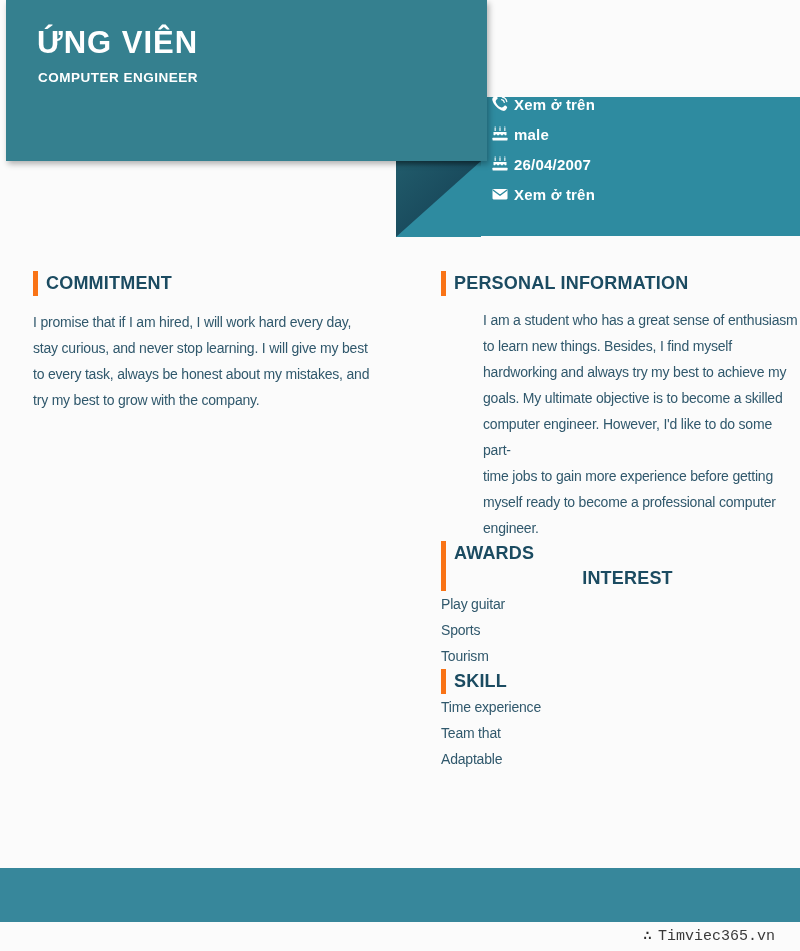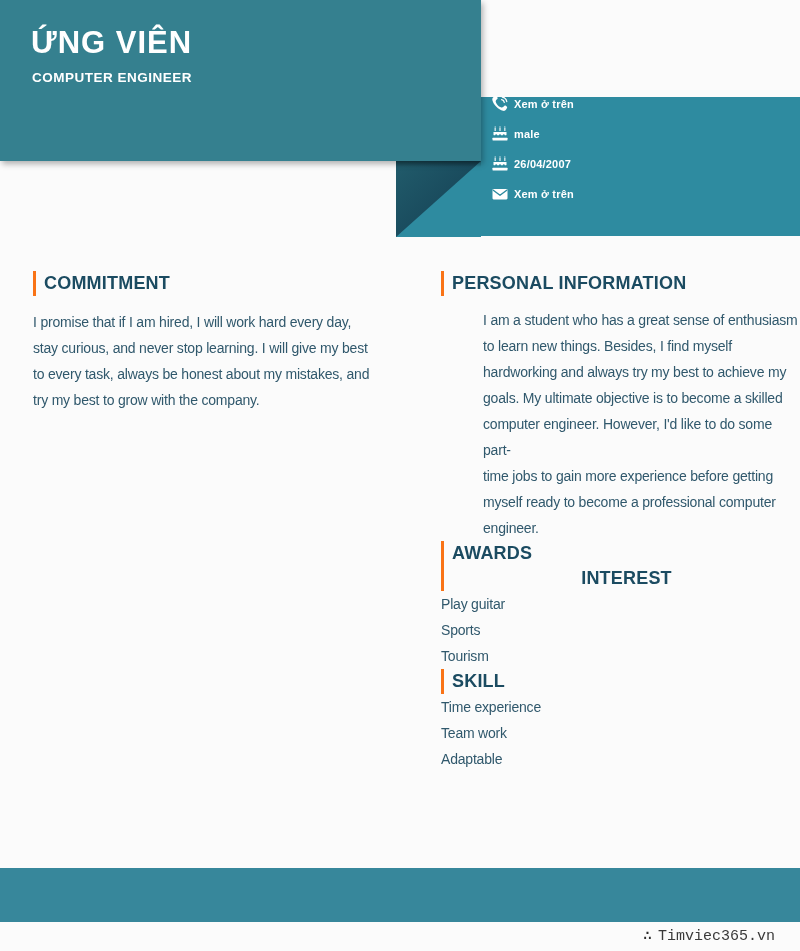--- a/index.html
+++ b/index.html
@@ -3,21 +3,21 @@
 <meta charset="utf-8">
 <style>
   html,body{margin:0;padding:0;}
   body{
     width:800px;height:951px;position:relative;overflow:hidden;
     background:#fbfbfb;
     font-family:"Liberation Sans","DejaVu Sans",sans-serif;
   }
   
   .header-block{
-    position:absolute;left:0;top:0;width:481px;height:161px;
+    position:absolute;left:6px;top:0;width:481px;height:161px;
     background:#35808f;box-shadow:2px 3px 6px rgba(0,0,0,.30);z-index:3;
   }
   .name{
     position:absolute;left:31px;top:26px;color:#ffffff;
     font-size:31px;font-weight:bold;letter-spacing:1px;line-height:34px;white-space:nowrap;
   }
   .role{
     position:absolute;left:32px;top:70px;color:#ffffff;
     font-size:13.5px;font-weight:bold;letter-spacing:.5px;white-space:nowrap;
   }
@@ -40,29 +40,29 @@
     background:linear-gradient(to bottom,rgba(0,0,0,.25),rgba(0,0,0,0));
     z-index:2;
   }
   .contact-list{
     position:absolute;left:492px;top:89px;margin:0;padding:0;list-style:none;z-index:4;
   }
   .contact-row{height:30px;display:flex;align-items:center;}
   .cicon{width:16px;height:16px;margin-right:6px;display:flex;align-items:center;justify-content:center;flex:0 0 16px;}
   .cicon svg{display:block;}
   .clabel{
-    color:#ffffff;font-size:11px;font-weight:bold;letter-spacing:.2px;white-space:nowrap;
+    color:#ffffff;font-size:15px;font-weight:bold;letter-spacing:.2px;white-space:nowrap;
   }
   
   .col{position:absolute;top:271px;}
   .col-left{left:33px;width:392px;}
   .col-right{left:441px;width:360px;}
   h2.section-heading{
     margin:0;font-size:18px;font-weight:bold;color:#1b4b61;letter-spacing:.2px;
-    line-height:25px;height:25px;border-left:3px solid #f97316;padding-left:8px;
+    line-height:25px;height:25px;border-left:5px solid #f97316;padding-left:8px;
     white-space:nowrap;
   }
   .body{
     margin:0;font-size:14px;line-height:26px;color:#30586c;letter-spacing:-.2px;
     white-space:pre-line;
   }
   .col-left .body{margin-top:13px;}
   .mt-para{margin-top:11px;margin-left:42px;}
   .mt-awards{margin-top:19px;}
   .mt-interest{margin-top:16px;text-align:center;}
@@ -177,21 +177,21 @@
   <h2 class="section-heading mt-interest">INTEREST</h2>
   <ul class="plain-list mt-ul-interest">
     <li>Play guitar</li>
     <li>Sports</li>
     <li>Tourism</li>
   </ul>
 
   <h2 class="section-heading mt-skill">SKILL</h2>
   <ul class="plain-list mt-ul-skill">
     <li>Time experience</li>
-    <li>Team work</li>
+    <li>Team that</li>
     <li>Adaptable</li>
   </ul>
 </div>
 
 <div class="footer-band"></div>
 <div class="brand">
   <span class="brand-mark">∴</span><span class="brand-text">Timviec365.vn</span>
 </div>
 
 </body></html>

